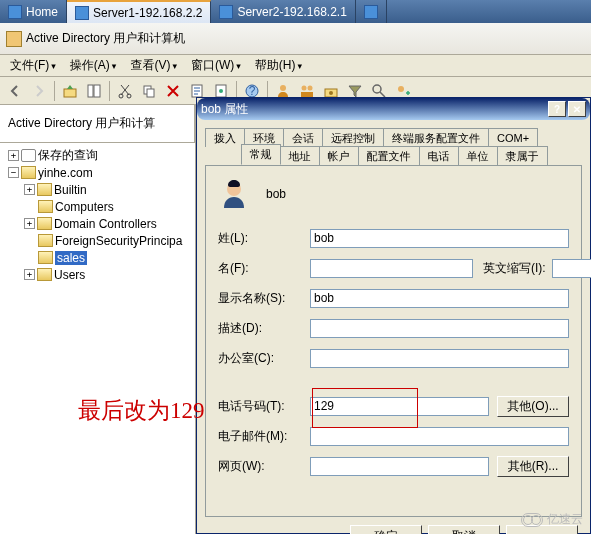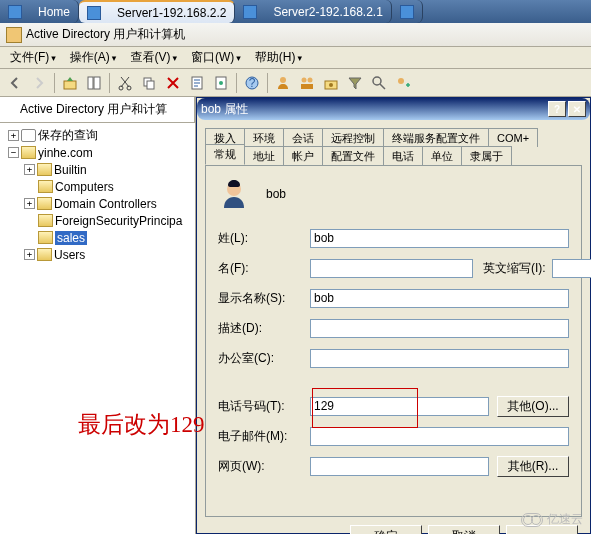--- a/index.html
+++ b/index.html
@@ -1,66 +1,66 @@
 <!DOCTYPE html>
 <html><head>
   <meta charset="utf-8">
   <style>
     * { margin:0; padding:0; box-sizing:border-box; font-family:"SimSun","MS Sans Serif",Tahoma,sans-serif; font-size:12px; }
     body { background:#fff; width:591px; height:534px; overflow:hidden; position:relative; }
     .tabbar { height:23px; background:linear-gradient(#5a7fad,#3a5e8c); display:flex; align-items:stretch; }
-    .wintab { display:flex; align-items:center; padding:0 8px; border-right:1px solid #2a4262; color:#fff; gap:16px;border-radius:6px; }
+    .wintab { display:flex; align-items:center; padding:0 8px; border-right:1px solid #2a4262; color:#fff; gap:4px; }
     .wintab.active { background:linear-gradient(#f0f4fa,#dce6f4); color:#000; border-top:2px solid #e8a33d; }
     .winicon { width:14px; height:14px; background:#4a90d9; border:1px solid #2a5a9a; }
-    .wintitle { height:24px; background:linear-gradient(#f5f5f2,#e8e6de); border-bottom:1px solid #aca899; display:flex; align-items:center; padding:0 6px; gap:4px;text-align:center; }
+    .wintitle { height:32px; background:linear-gradient(#f5f5f2,#e8e6de); border-bottom:1px solid #aca899; display:flex; align-items:center; padding:0 6px; gap:4px;text-align:center; }
     .wticon { width:16px; height:16px; background:#f0c674; border:1px solid #a08030; }
     .menubar { height:22px; background:#ece9d8; border-bottom:1px solid #aca899; display:flex; align-items:center; padding:0 4px; gap:2px; }
     .menuitem { padding:2px 6px; }
     .drop { font-size:9px; margin-left:2px; }
     .toolbar { height:28px; background:#ece9d8; border-bottom:1px solid #aca899; display:flex; align-items:center; padding:0 4px; gap:2px; }
     .tbtn { width:22px; height:22px; display:flex; align-items:center; justify-content:center; }
     .tbtn svg { width:16px; height:16px; }
     .tsep { width:1px; height:20px; background:#aca899; margin:0 2px; }
     .content { display:flex; height:calc(100% - 97px); }
     .left { width:196px; border-right:1px solid #aca899; background:#fff; }
     .right { flex:1; background:#fff; }
-    .pathbar { height:26px; border-bottom:1px solid #aca899; display:flex; align-items:flex-end;padding-left:12px; }
+    .pathbar { height:38px; border-bottom:1px solid #aca899; display:flex; align-items:flex-end; }
     .pathcell { padding:0 8px; border-right:1px solid #d4d0c8; height:100%; display:flex; align-items:center; }
     .pathhead { width:196px; border-right:1px solid #aca899; }
     .tree { padding:4px 2px; }
     .node { display:flex; align-items:center; height:17px; gap:2px; }
     .ind { display:inline-block; }
     .exp { width:11px; height:11px; border:1px solid #919191; background:#fff; display:flex; align-items:center; justify-content:center; font-size:9px; line-height:1; color:#000; font-family:monospace; }
     .fico { width:15px; height:13px; background:linear-gradient(#fff2b8,#e8c860); border:1px solid #b89838; }
     .qico { width:15px; height:13px; background:#fff; border:1px solid #888; border-radius:2px; }
     .node.sel .lbl { background:#316ac5; color:#fff; padding:0 2px; }
     
     .dialog { position:absolute; left:196px; top:97px; width:395px; height:437px; background:#ece9d8; border:1px solid #0a246a; }
     .dtitle { height:22px; background:linear-gradient(#0a246a,#a6caf0); color:#fff; display:flex; align-items:center; justify-content:space-between; padding:0 4px;border-radius:8px; }
     .dclose { display:flex; gap:2px; }
     .dclose div { width:18px; height:16px; background:#ece9d8; border:1px solid #fff; border-right-color:#404040; border-bottom-color:#404040; display:flex; align-items:center; justify-content:center; font-size:10px; font-weight:bold; }
     .tabstrip { margin:8px 8px 0 8px; }
     .tabrow { display:flex; }
     .tab { background:#ece9d8; border:1px solid #919b9c; border-bottom:none; padding:0 8px; margin-right:-1px; height:19px; display:flex; align-items:center; font-size:11px; }
     .tab.active { background:#ece9d8; border-bottom:1px solid #ece9d8; position:relative; z-index:2; height:21px; margin-top:-2px; }
-    .tabrow.front { margin-top:-1px; position:relative; z-index:1; }
+    .tabrow.front { margin-top:-1px; position:relative; z-index:1;justify-content:center; }
     .tabpanel { border:1px solid #919b9c; margin:0 8px 8px 8px; background:#ece9d8; padding:12px; height:352px; }
     .usericon { display:flex; align-items:center; gap:16px; margin-bottom:16px; }
     .face { width:32px; height:32px; }
     .frow { display:flex; align-items:center; height:24px; margin-bottom:6px; }
     .flabel { width:92px; flex-shrink:0; }
     .finput { flex:1; height:19px; border:1px solid #7f9db9; background:#fff; padding:0 3px; font-size:12px; }
     .fbtn { width:72px; height:21px; background:#ece9d8; border:1px solid #404040; border-top-color:#fff; border-left-color:#fff; margin-left:8px; font-size:12px; }
     .initlabel { margin:0 6px 0 10px; white-space:nowrap; }
     .initinput { width:44px; height:19px; border:1px solid #7f9db9; background:#fff; padding:0 3px; }
     .dlgbtns { display:flex; justify-content:flex-end; gap:6px; padding:0 12px 12px 0; }
     .dbtn { width:72px; height:22px; background:#ece9d8; border:1px solid #404040; border-top-color:#fff; border-left-color:#fff; font-size:12px; }
     .apply-section { position:relative; }
     .redbox { position:absolute; left:312px; top:388px; width:106px; height:40px; border:1px solid #c00; pointer-events:none; }
-    .redtext { position:absolute; left:78px; top:409px; color:#c00; font-size:23px; font-family:"SimSun"; pointer-events:none; }
+    .redtext { position:absolute; left:78px; top:395px; color:#c00; font-size:23px; font-family:"SimSun"; pointer-events:none; }
     .watermark { position:absolute; right:8px; bottom:6px; color:#bbb; font-size:16px; display:flex; align-items:center; gap:4px; }
     .wm-icon { width:22px; height:14px; border:1.5px solid #bbb; border-radius:10px; position:relative; }
     .wm-icon::before,.wm-icon::after { content:""; position:absolute; width:8px; height:8px; border:1.5px solid #bbb; border-radius:50%; top:1px; }
     .wm-icon::before { left:1px; } .wm-icon::after { right:1px; }
   </style>
 </head>
 <body>
 
 <div class="tabbar">
   <div class="wintab">

